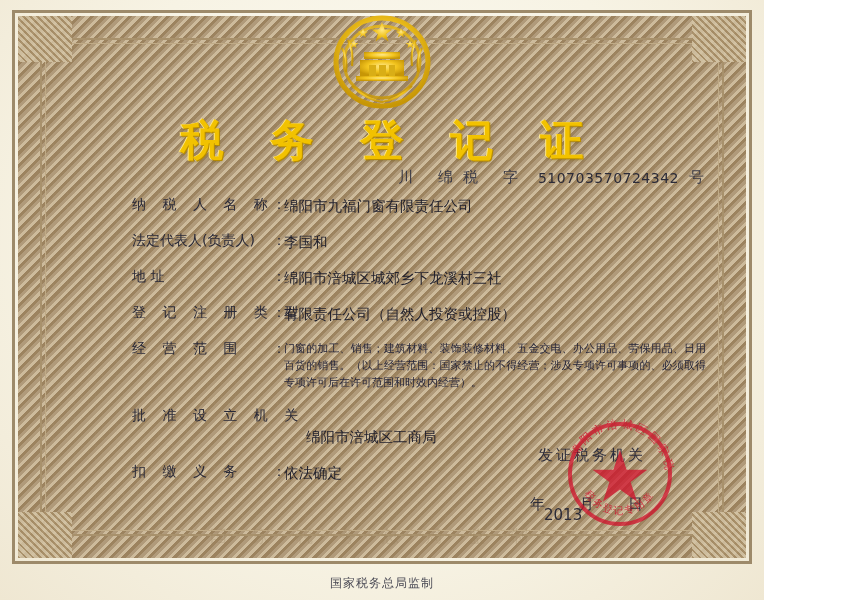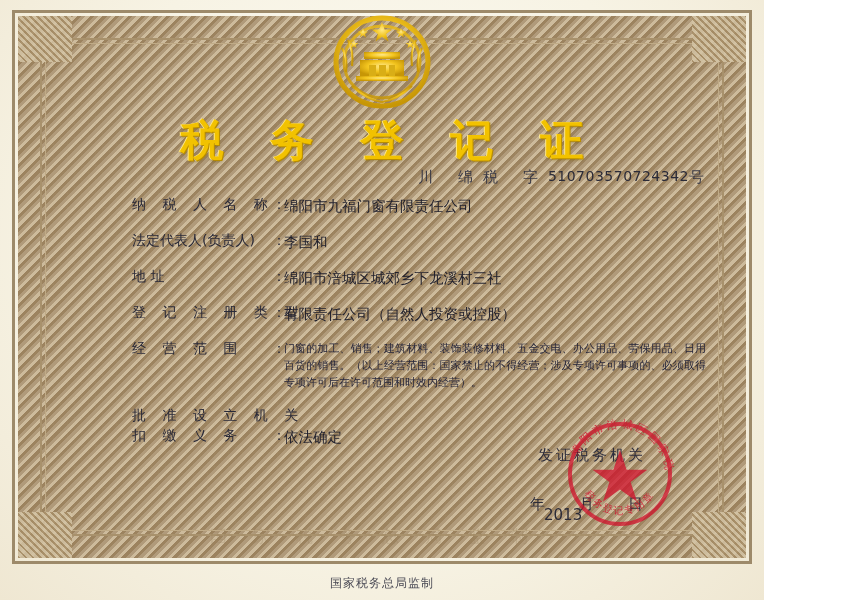--- a/index.html
+++ b/index.html
@@ -129,33 +129,33 @@
       0 2px 3px rgba(120,90,0,0.45);
     z-index: 5;
   }
 
   
   .taxno-row {
     position: absolute;
     right: 60px;
     top: 168px;
     display: flex;
-    align-items: flex-start;
+    align-items: center;
     z-index: 5;
     font-family: "DejaVu Sans", "Liberation Sans", sans-serif;
   }
   .taxno-label {
     font-size: 15px;
     color: #3a3a46;
     letter-spacing: 10px;
   }
   .taxno-value {
     font-size: 14px;
     color: #2b2b38;
-    margin: 0 0;
+    margin: 0 10px;
     letter-spacing: 0.5px;
   }
   .taxno-suffix {
     font-size: 15px;
     color: #3a3a46;
   }
 
   
   .fields {
     position: absolute;
@@ -366,20 +366,25 @@
     <div class="row scope">
       <span class="label sp1">经 营 范 围</span>
       <span class="colon">：</span>
       <span class="value">门窗的加工、销售；建筑材料、装饰装修材料、五金交电、办公用品、劳保用品、日用百货的销售。（以上经营范围：国家禁止的不得经营；涉及专项许可事项的、必须取得专项许可后在许可范围和时效内经营）。</span>
     </div>
 
     <div class="row approve">
       <span class="label sp1">批 准 设 立 机 关</span>
       <span class="colon"></span>
       <span class="value"></span>
+    </div>
+    <div class="row">
+      <span class="label sp1"></span>
+      <span class="colon"></span>
+      <span class="value indent-value">绵阳市涪城区工商局</span>
     </div>
 
     <div class="row">
       <span class="label sp1">扣 缴 义 务</span>
       <span class="colon">：</span>
       <span class="value">依法确定</span>
     </div>
 
   </div>
 

